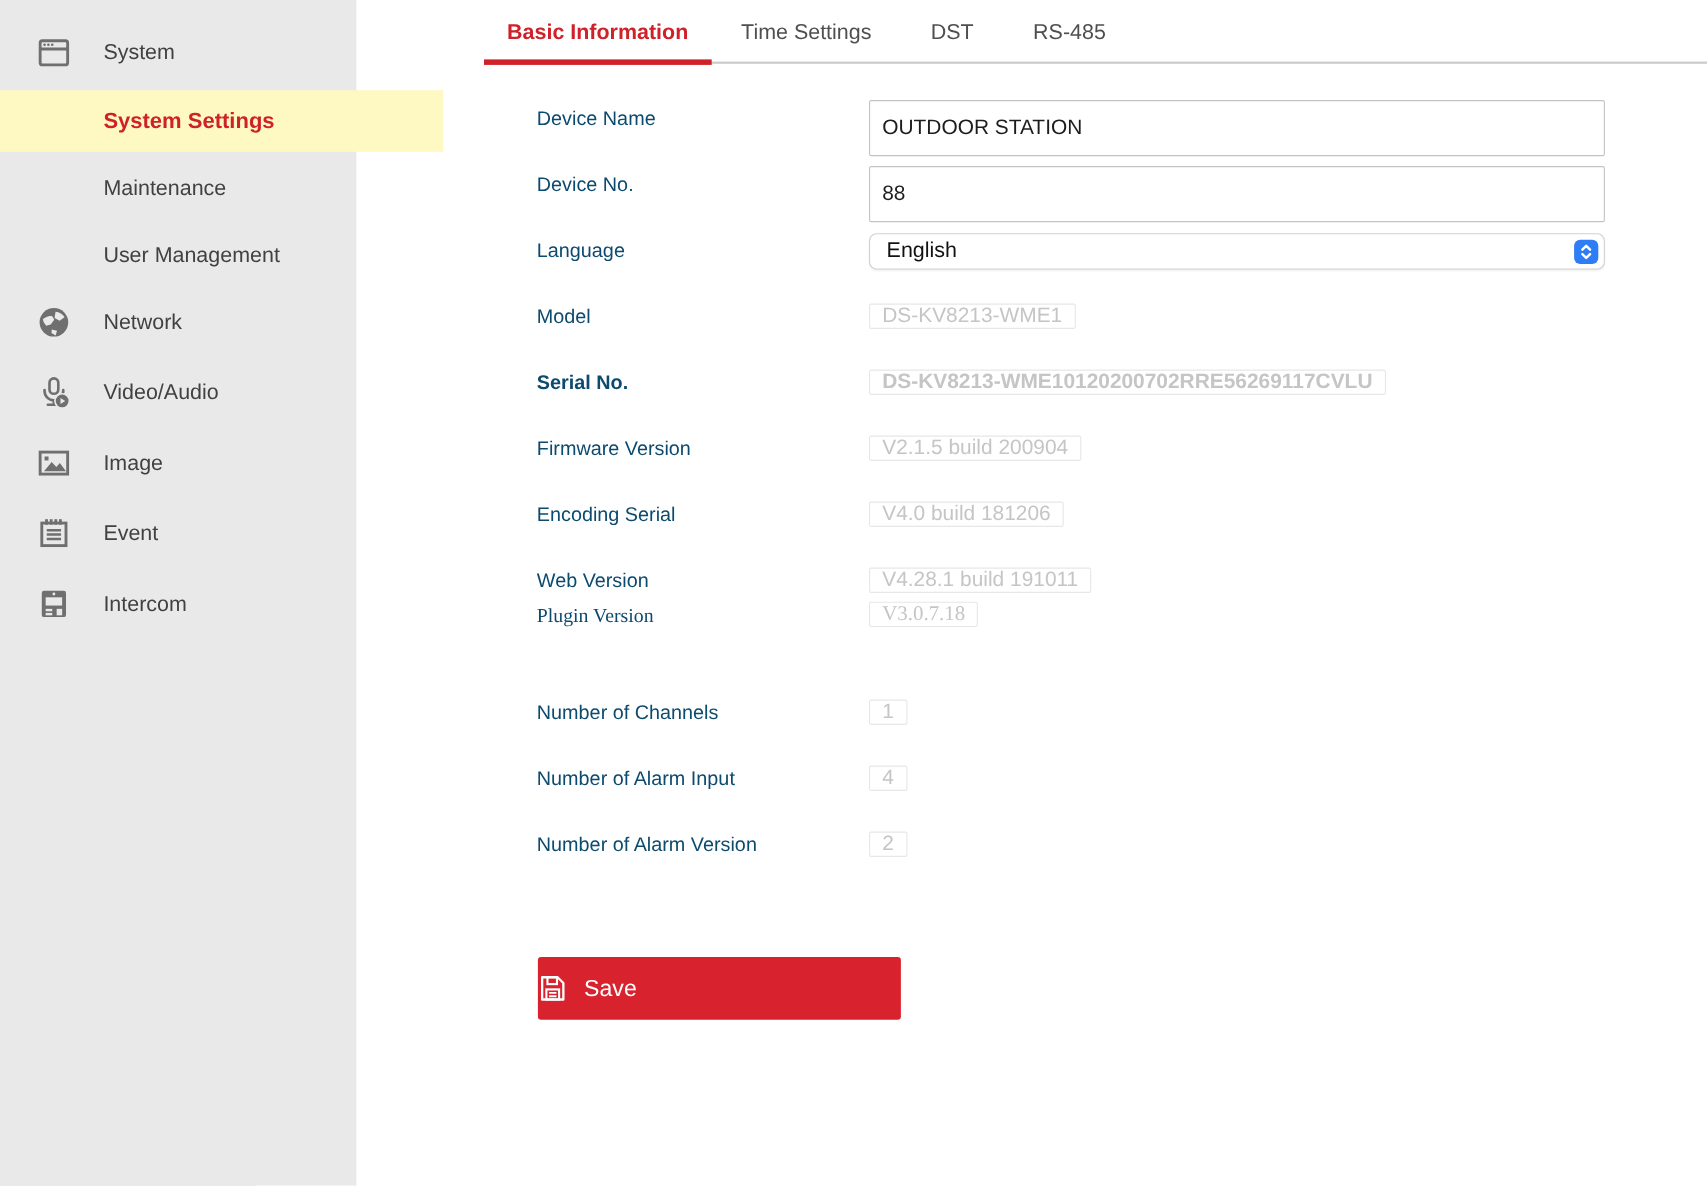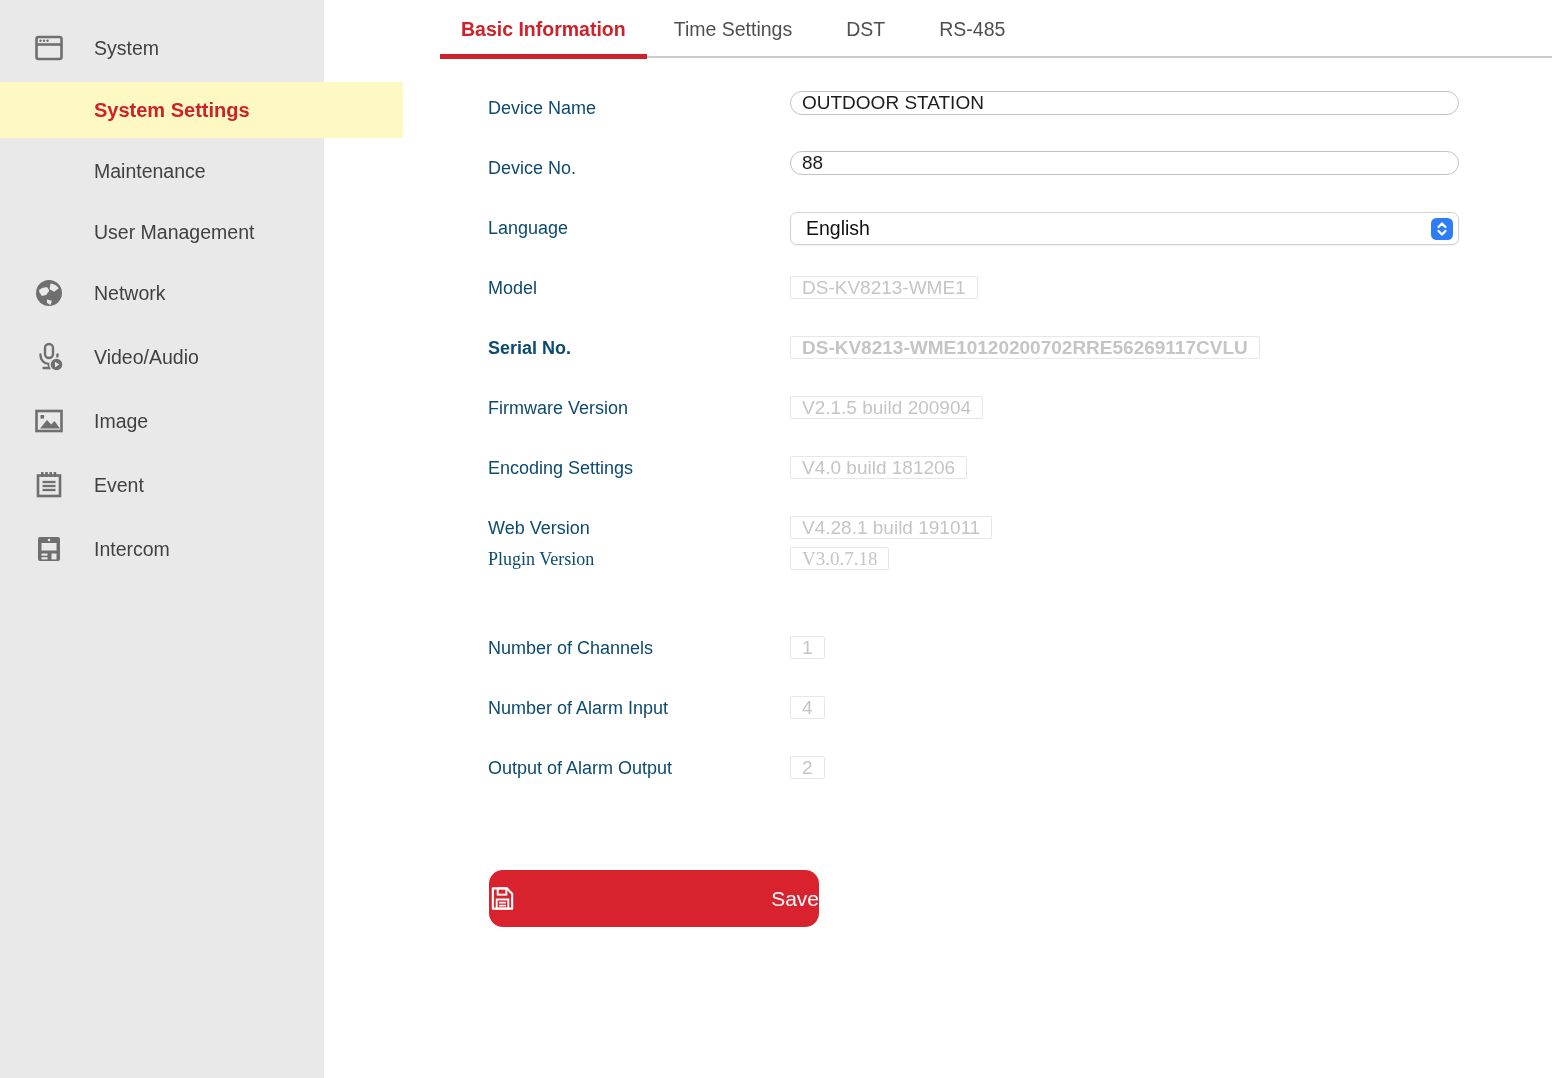--- a/index.html
+++ b/index.html
@@ -22,37 +22,37 @@
             border-bottom:2px solid #cbcbcb; }
   .tab { position:relative; height:58px; display:flex; align-items:center; font-size:19.5px;
          color:#4f4f4f; cursor:pointer; padding:0 27px; white-space:nowrap; }
   .tab.active { color:#cf2129; font-weight:bold; padding:0 21px; }
   .tab.active::after { content:""; position:absolute; left:0; right:0; bottom:-1px; height:5px; background:#cf2129; }
 
   .row { position:absolute; left:85px; right:93px; height:35px; }
   .row .flabel { position:absolute; left:0; top:0; line-height:35px; font-size:18px; color:#0c4a6e; white-space:nowrap; }
   .row .control { position:absolute; left:302px; right:0; top:0; height:35px; }
 
-  input.textbox { width:100%; height:24px; border:1px solid #c3c3c3; border-radius:13px;
+  input.textbox { width:100%; height:51px; border:1px solid #c3c3c3; border-radius:2px;
                   padding:0 11px; font-size:19px; color:#1d1d1d; outline:none;
                   font-family:"Liberation Sans", sans-serif; background:#ffffff; }
   .readonly { width:100%; height:35px; border:1px solid #e7e7e7; border-radius:2px;
               padding:0 11px; line-height:33px; font-size:19px; color:#c5c5c5;
               background:#ffffff; overflow:hidden; white-space:nowrap;text-align:right; }
   .selectbox { position:relative; width:100%; height:33px; margin-top:1px; border:1px solid #d2d2d2;
                border-radius:7px; background:#ffffff; display:flex; align-items:center;
                padding-left:15px; font-size:19.5px; color:#111111; cursor:pointer;
                box-shadow:0 1px 2px rgba(0,0,0,0.07); }
   .stepper { position:absolute; right:5px; top:50%; transform:translateY(-50%);
              width:22px; height:22px; background:#2e7cf6; border-radius:5.5px;
              display:flex; align-items:center; justify-content:center; }
 
   .save-btn { position:absolute; left:86px; top:870px; width:330px; height:57px;
-              background:#d8232e; border:none; border-radius:14px; cursor:pointer;
-              display:flex; align-items:center; justify-content:space-between; gap:15px;
+              background:#d8232e; border:none; border-radius:3px; cursor:pointer;
+              display:flex; align-items:center; justify-content:flex-start; gap:15px;
               color:#ffffff; font-size:21px; font-family:"Liberation Sans", sans-serif; }
 </style>
 </head>
 <body>
 
 <div class="stage">
 
   <nav class="sidebar">
 
     <div class="nav-row" style="top:20px;">
@@ -193,21 +193,21 @@
       <span class="flabel">Serial No.</span>
       <span class="control"><span class="readonly">DS-KV8213-WME10120200702RRE56269117CVLU</span></span>
     </div>
 
     <div class="row" style="top:391px;">
       <span class="flabel">Firmware Version</span>
       <span class="control"><span class="readonly">V2.1.5 build 200904</span></span>
     </div>
 
     <div class="row" style="top:451px;">
-      <span class="flabel">Encoding Settings</span>
+      <span class="flabel">Encoding Serial</span>
       <span class="control"><span class="readonly">V4.0 build 181206</span></span>
     </div>
 
     <div class="row" style="top:511px;">
       <span class="flabel">Web Version</span>
       <span class="control"><span class="readonly">V4.28.1 build 191011</span></span>
     </div>
 
     <div class="row" style="top:542px;font-family:Liberation Serif, serif;">
       <span class="flabel">Plugin Version</span>
@@ -218,21 +218,21 @@
       <span class="flabel">Number of Channels</span>
       <span class="control"><span class="readonly">1</span></span>
     </div>
 
     <div class="row" style="top:691px;">
       <span class="flabel">Number of Alarm Input</span>
       <span class="control"><span class="readonly">4</span></span>
     </div>
 
     <div class="row" style="top:751px;">
-      <span class="flabel">Output of Alarm Output</span>
+      <span class="flabel">Number of Alarm Version</span>
       <span class="control"><span class="readonly">2</span></span>
     </div>
 
     <button class="save-btn">
       <span style="display:flex;">
         <svg viewBox="0 0 28 28" width="27" height="27">
           <path d="M4,3.5 h14.5 l5.5,5.5 v15.5 h-20 z" fill="none" stroke="#ffffff" stroke-width="2.2" stroke-linejoin="round"></path>
           <rect x="9" y="3.5" width="9" height="6.5" fill="none" stroke="#ffffff" stroke-width="2"></rect>
           <rect x="8" y="15" width="12" height="9.5" fill="none" stroke="#ffffff" stroke-width="2"></rect>
           <line x1="10.5" y1="18.3" x2="17.5" y2="18.3" stroke="#ffffff" stroke-width="1.8"></line>

